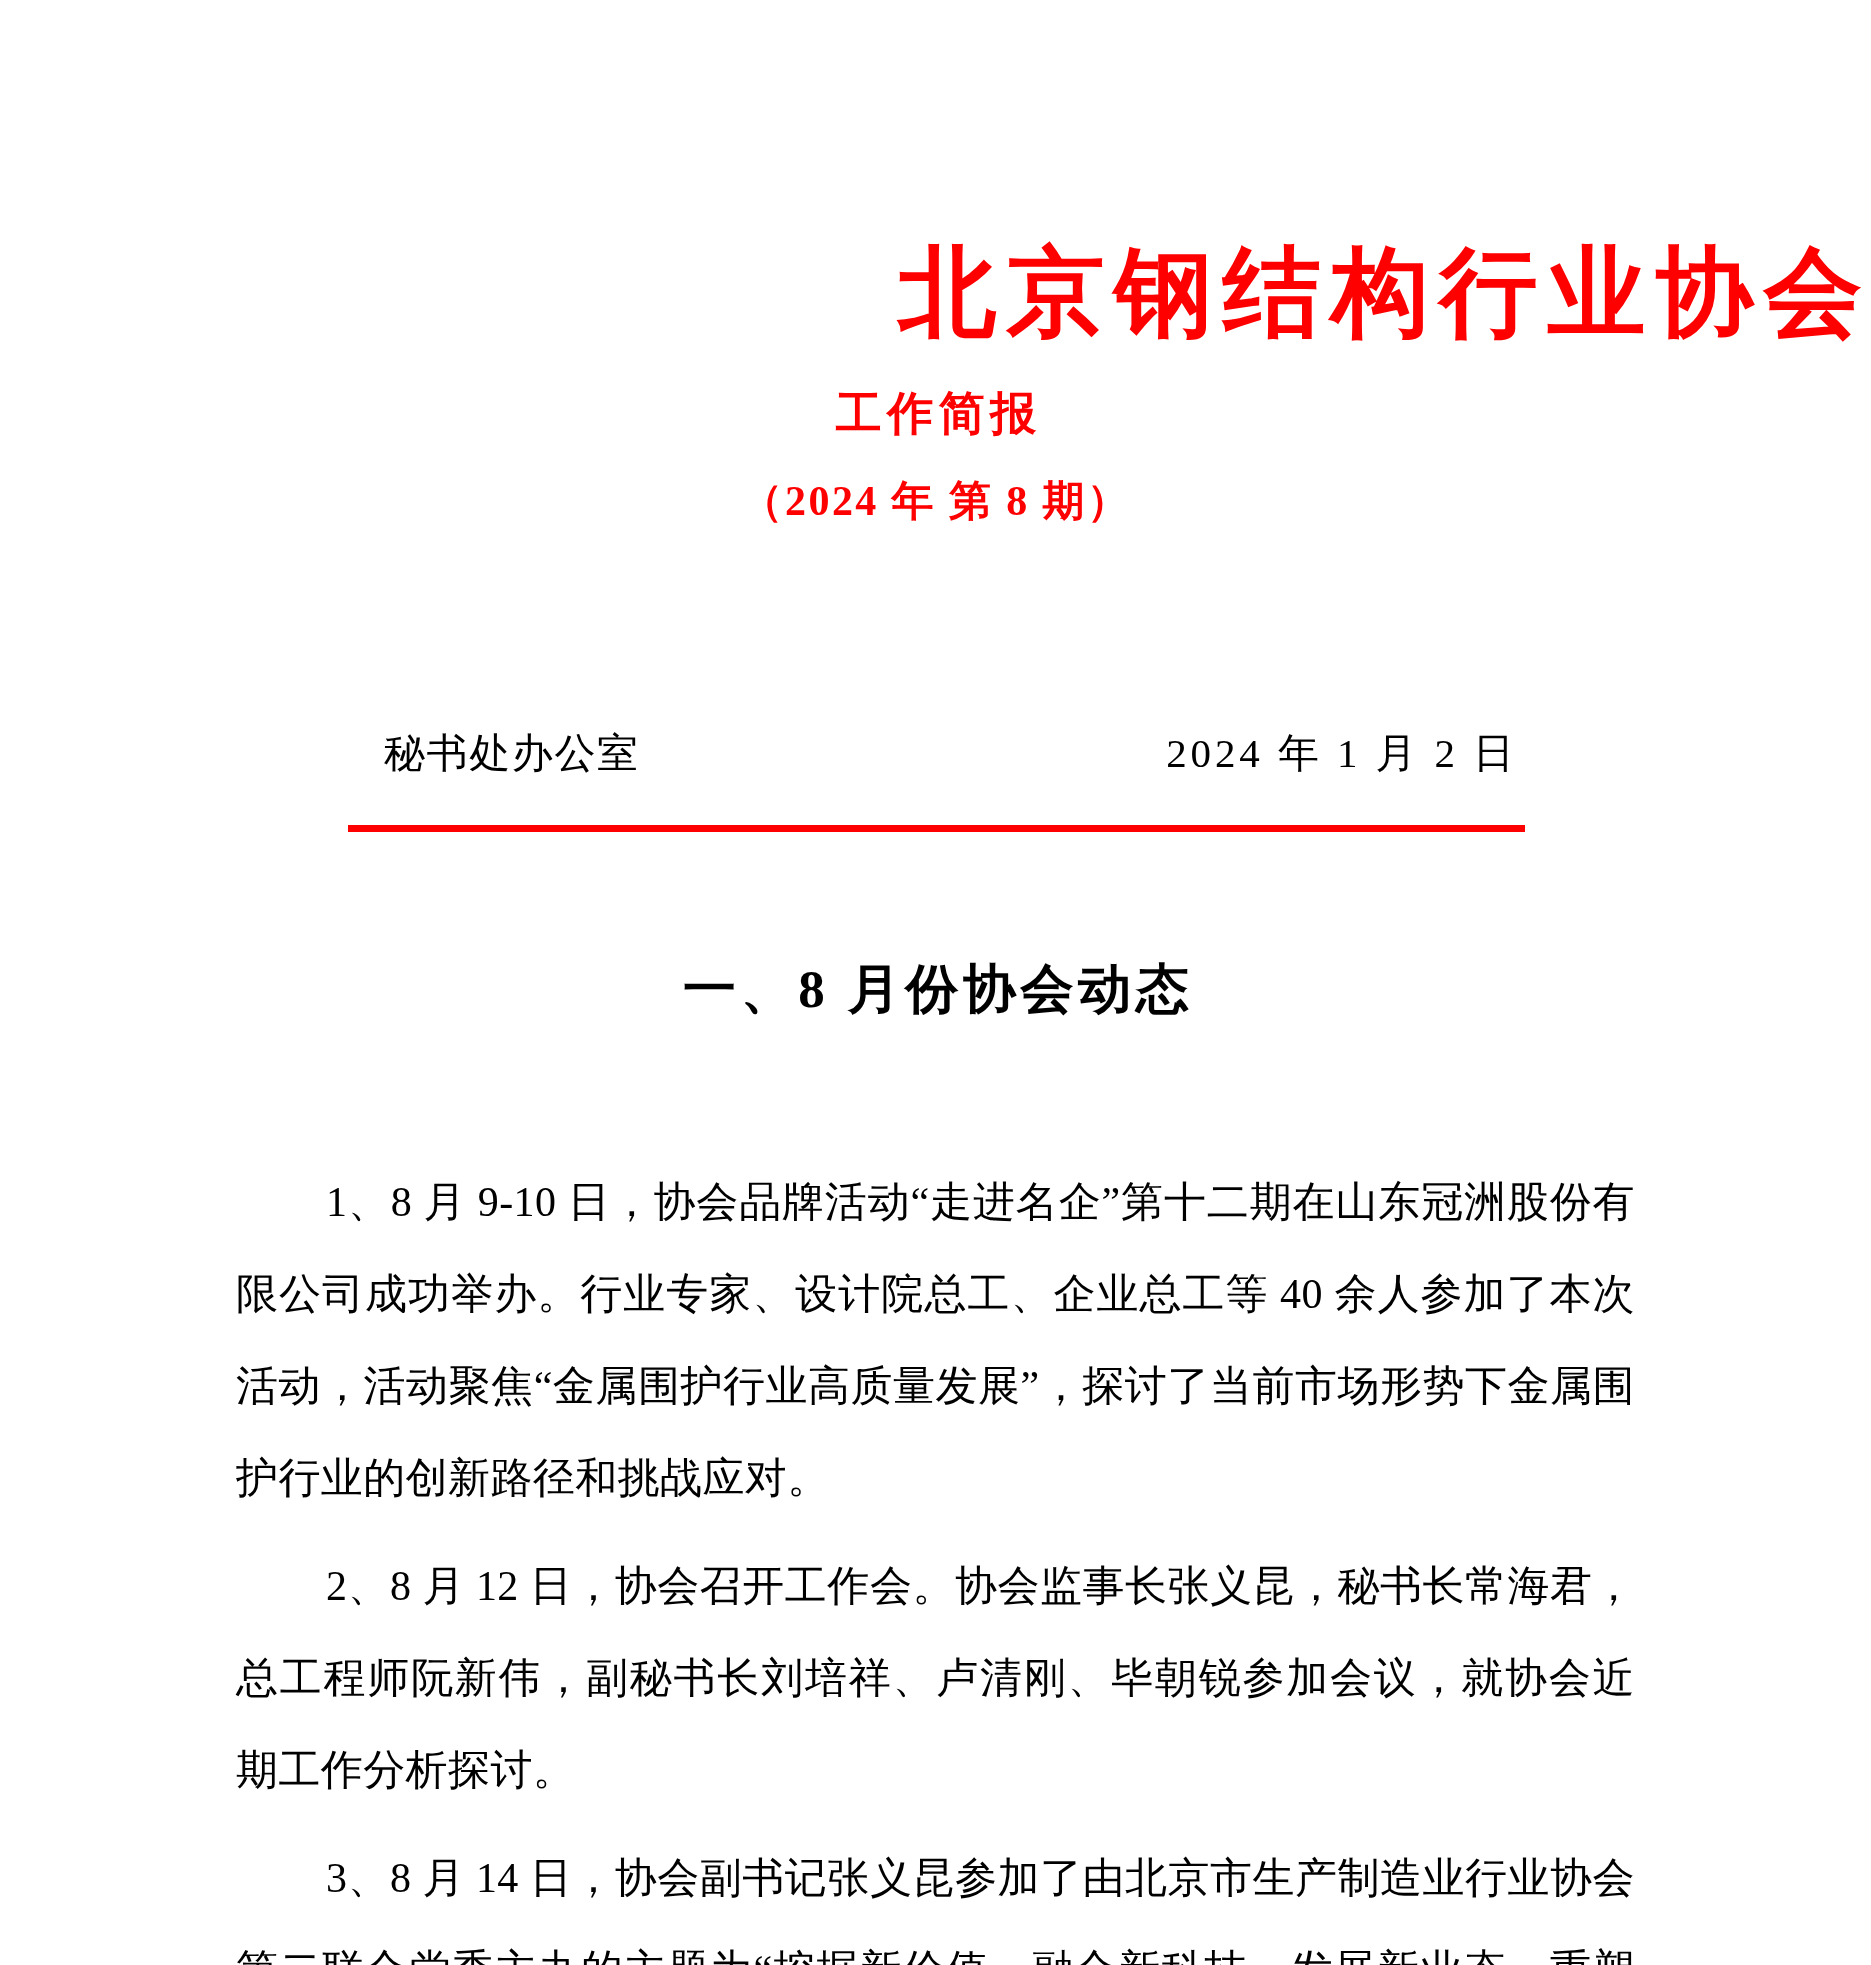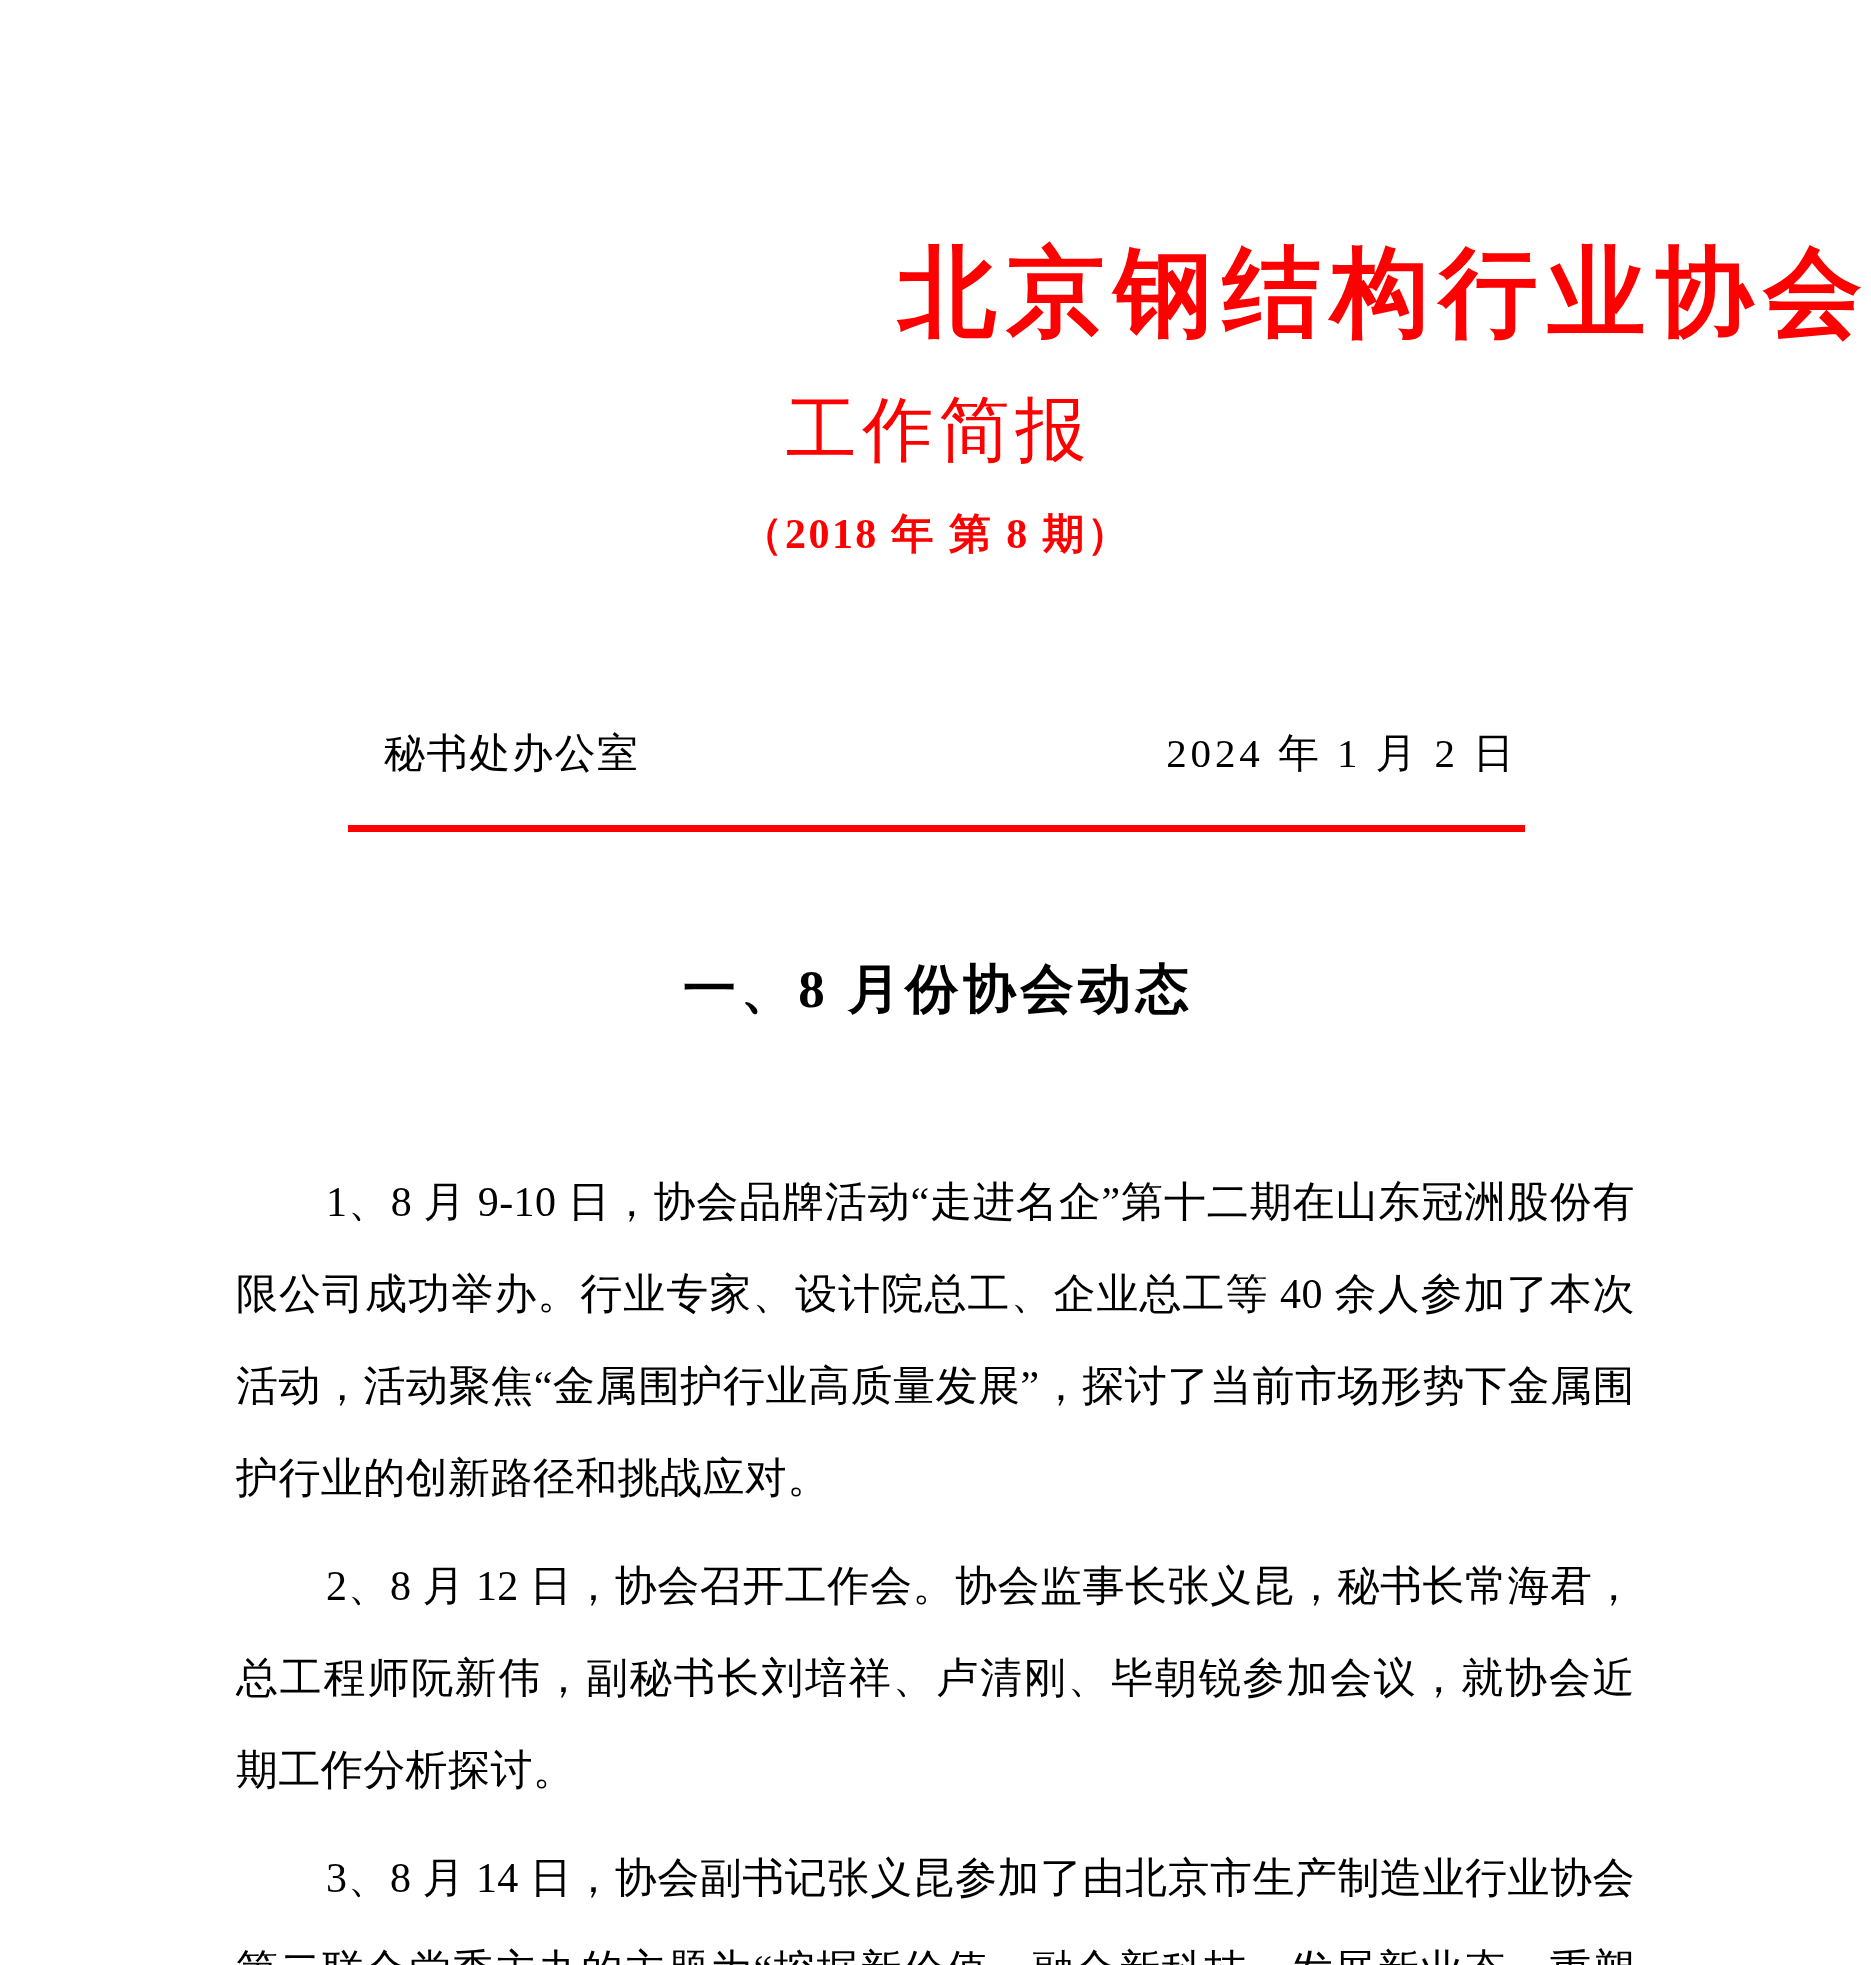--- a/index.html
+++ b/index.html
@@ -40,22 +40,22 @@
     line-height: 1.18;
     letter-spacing: 10.2px;
     text-indent: 10.2px;
     white-space: nowrap;
     text-align: right;
   }
 
   .doc-kind {
     color: #ff0000;
     font-family: "Liberation Serif", "DejaVu Serif", serif;
-    font-weight: 400;
-    font-size: 71px;
+    font-weight: 700;
+    font-size: 46px;
     line-height: 1.3;
     letter-spacing: 5.5px;
     text-indent: 5.5px;
     margin-top: 32px;
     white-space: nowrap;
   }
 
   .issue-line {
     color: #ff0000;
     font-family: "Liberation Serif", "DejaVu Serif", serif;
@@ -126,21 +126,21 @@
   }
 </style>
 </head>
 <body>
 
 <div class="page">
 
   <div class="masthead">
     <div class="org-title">北京钢结构行业协会</div>
     <div class="doc-kind">工作简报</div>
-    <div class="issue-line">（2018 年  第 8 期）</div>
+    <div class="issue-line">（2024 年  第 8 期）</div>
   </div>
 
   <div class="issuer-band">
     <span class="issuer">秘书处办公室</span>
     <span class="issue-date">2024 年 1 月 2 日</span>
   </div>
 
   <div class="red-rule"></div>
 
   <div class="section-heading">一、8 月份协会动态</div>

